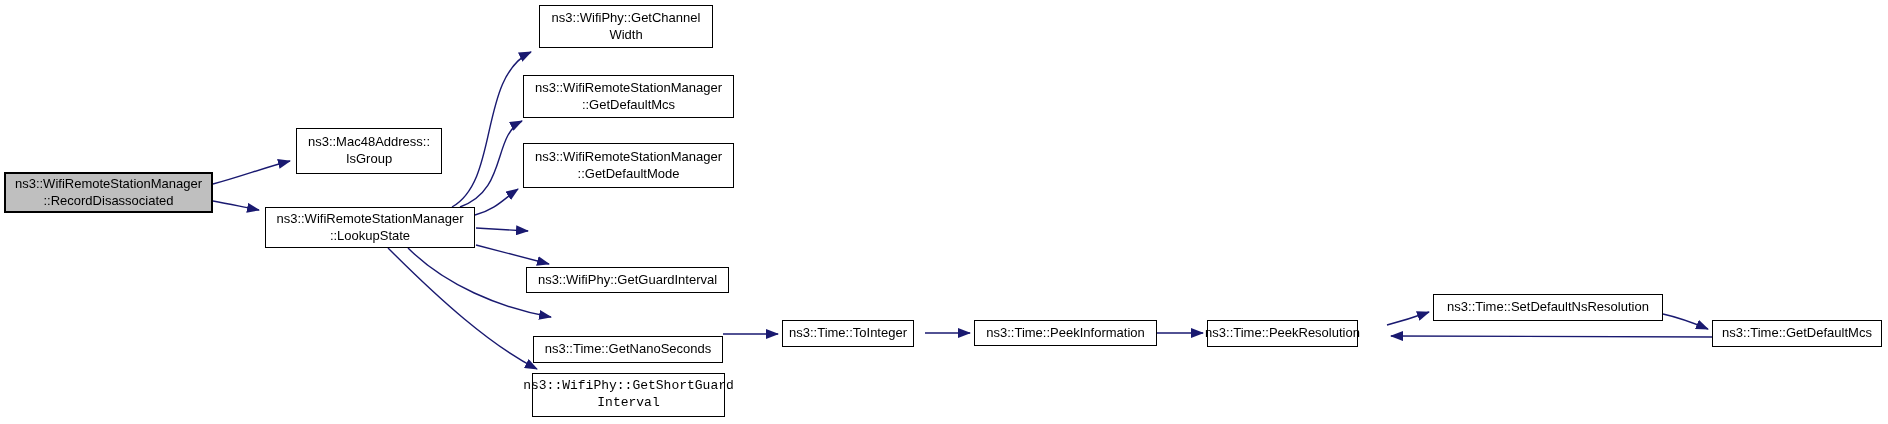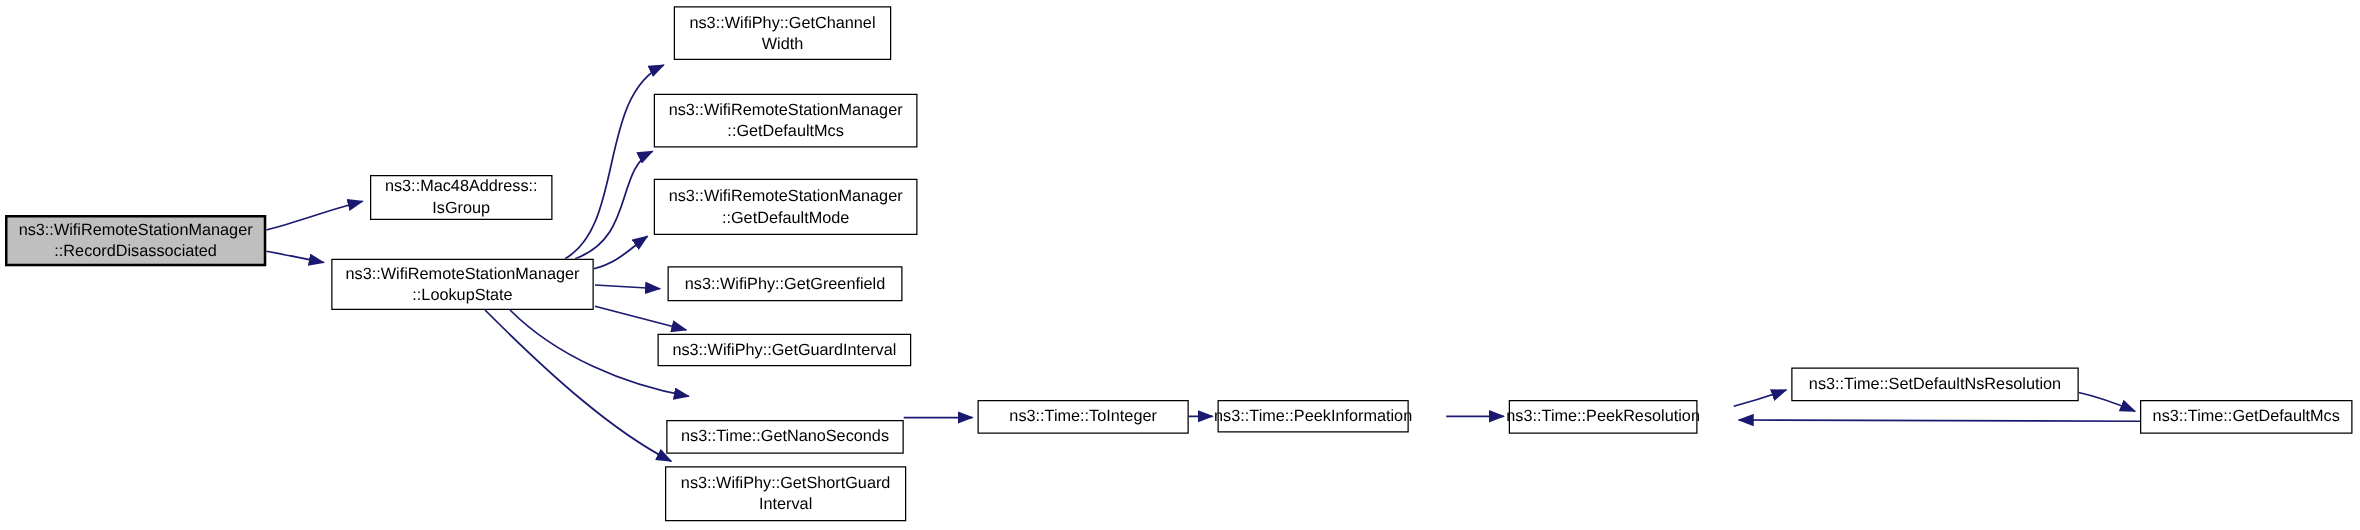--- a/index.html
+++ b/index.html
@@ -71,47 +71,46 @@
     <path class="edge" d="M 925,333 L 970,333" marker-end="url(#arrow)"></path>
     <path class="edge" d="M 1157,333 L 1203,333" marker-end="url(#arrow)"></path>
     <path class="edge" d="M 1387,325 C 1402,321 1415,317 1429,312" marker-end="url(#arrow)"></path>
     <path class="edge" d="M 1663,314 C 1681,318 1696,324 1708,329" marker-end="url(#arrow)"></path>
     <path class="edge" d="M 1712,337 L 1391,336" marker-end="url(#arrow)"></path>
   </svg>
 
   <div class="node highlight" style="left:4px; top:172px; width:209px; height:41px;">ns3::WifiRemoteStationManager
 ::RecordDisassociated</div>
 
-  <div class="node" style="left:296px; top:140px; width:146px; height:36px;">ns3::Mac48Address::
+  <div class="node" style="left:296px; top:128px; width:146px; height:46px;">ns3::Mac48Address::
 IsGroup</div>
 
   <div class="node" style="left:265px; top:207px; width:210px; height:41px;">ns3::WifiRemoteStationManager
 ::LookupState</div>
 
   <div class="node" style="left:539px; top:5px; width:174px; height:43px;">ns3::WifiPhy::GetChannel
 Width</div>
 
   <div class="node" style="left:523px; top:75px; width:211px; height:43px;">ns3::WifiRemoteStationManager
 ::GetDefaultMcs</div>
 
   <div class="node" style="left:523px; top:143px; width:211px; height:45px;">ns3::WifiRemoteStationManager
 ::GetDefaultMode</div>
 
-  <div class="node" style="left:534px; top:213px; width:188px; height:28px;">ns3::WifiPhy::GetGreenfield</div>
 
   <div class="node" style="left:526px; top:267px; width:203px; height:26px;text-align:center;">ns3::WifiPhy::GetGuardInterval</div>
 
   <div class="node" style="left:533px; top:336px; width:190px; height:27px;">ns3::Time::GetNanoSeconds</div>
 
-  <div class="node" style="left:532px; top:373px; width:193px; height:44px;">ns3::WifiPhy::GetShortGuard
+  <div class="node" style="left:532px; top:373px; width:193px; height:44px;font-family:Liberation Mono, monospace;">ns3::WifiPhy::GetShortGuard
 Interval</div>
 
-  <div class="node" style="left:782px; top:320px; width:169px; height:27px;">ns3::Time::ToInteger</div>
+  <div class="node" style="left:782px; top:320px; width:132px; height:27px;">ns3::Time::ToInteger</div>
 
-  <div class="node" style="left:974px; top:320px; width:153px; height:26px;">ns3::Time::PeekInformation</div>
+  <div class="node" style="left:974px; top:320px; width:183px; height:26px;">ns3::Time::PeekInformation</div>
 
   <div class="node" style="left:1207px; top:320px; width:151px; height:27px;">ns3::Time::PeekResolution</div>
 
   <div class="node" style="left:1433px; top:294px; width:230px; height:27px;text-align:right;">ns3::Time::SetDefaultNsResolution</div>
 
   <div class="node" style="left:1712px; top:320px; width:170px; height:27px;">ns3::Time::GetDefaultMcs</div>
 
 </div>
 
 </body></html>

